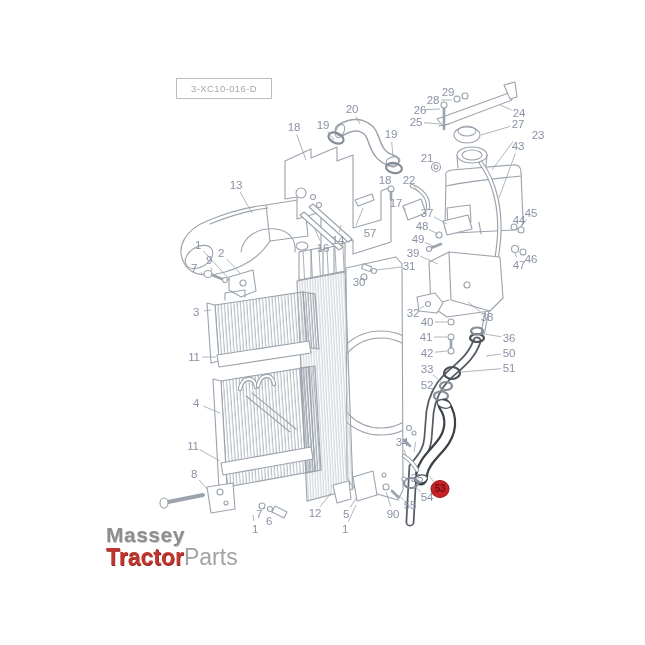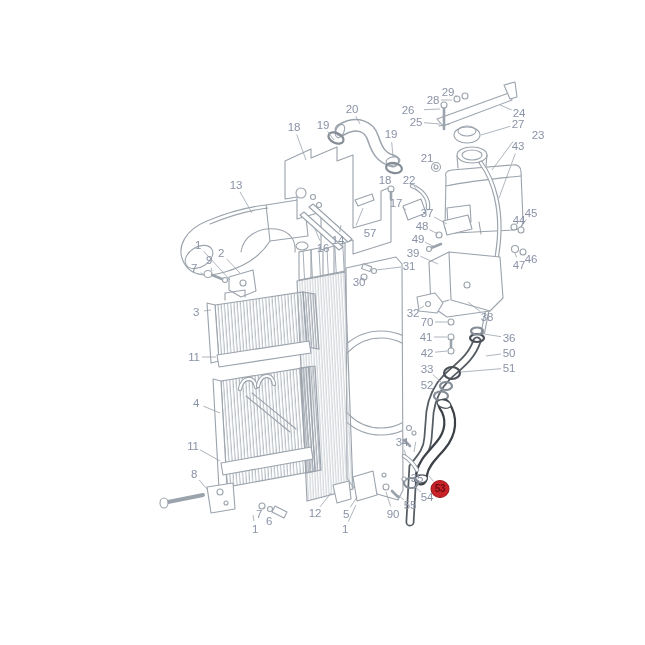--- a/index.html
+++ b/index.html
@@ -294,21 +294,21 @@
       <line x1="253.9" y1="521.1" x2="253" y2="515" stroke="#9ba3ac" stroke-width="0.8"></line>
     </svg>
 
   <div id="callout-layer">
       <span class="callout" style="left: 294px; top: 127px;">18</span>
       <span class="callout" style="left: 323px; top: 125px;">19</span>
       <span class="callout" style="left: 352px; top: 109px;">20</span>
       <span class="callout" style="left: 391px; top: 134px;">19</span>
       <span class="callout" style="left: 448px; top: 92px;">29</span>
       <span class="callout" style="left: 433px; top: 100px;">28</span>
-      <span class="callout" style="left: 408px; top: 110px;">26</span>
+      <span class="callout" style="left: 420px; top: 110px;">26</span>
       <span class="callout" style="left: 416px; top: 122px;">25</span>
       <span class="callout" style="left: 519px; top: 113px;">24</span>
       <span class="callout" style="left: 518px; top: 124px;">27</span>
       <span class="callout" style="left: 518px; top: 135px; margin-left: 20px;">23</span>
       <span class="callout" style="left: 518px; top: 146px;">43</span>
       <span class="callout" style="left: 427px; top: 158px;">21</span>
       <span class="callout" style="left: 409px; top: 180px;">22</span>
       <span class="callout" style="left: 385px; top: 180px;">18</span>
       <span class="callout" style="left: 396px; top: 203px;">17</span>
       <span class="callout" style="left: 236px; top: 185px;">13</span>
@@ -329,21 +329,21 @@
       <span class="callout" style="left: 418px; top: 239px;">49</span>
       <span class="callout" style="left: 413px; top: 253px;">39</span>
       <span class="callout" style="left: 409px; top: 266px;">31</span>
       <span class="callout" style="left: 359px; top: 282px;">30</span>
       <span class="callout" style="left: 531px; top: 213px;">45</span>
       <span class="callout" style="left: 519px; top: 220px;">44</span>
       <span class="callout" style="left: 531px; top: 259px;">46</span>
       <span class="callout" style="left: 519px; top: 265px;">47</span>
       <span class="callout" style="left: 487px; top: 317px;">38</span>
       <span class="callout" style="left: 413px; top: 313px;">32</span>
-      <span class="callout" style="left: 427px; top: 322px;">70</span>
+      <span class="callout" style="left: 427px; top: 322px;">40</span>
       <span class="callout" style="left: 426px; top: 337px;">41</span>
       <span class="callout" style="left: 427px; top: 353px;">42</span>
       <span class="callout" style="left: 509px; top: 338px;">36</span>
       <span class="callout" style="left: 509px; top: 353px;">50</span>
       <span class="callout" style="left: 509px; top: 368px;">51</span>
       <span class="callout" style="left: 427px; top: 369px;">33</span>
       <span class="callout" style="left: 427px; top: 385px;">52</span>
       <span class="callout" style="left: 417px; top: 450px; margin-top: 28px;">35</span>
       <span class="callout" style="left: 402px; top: 442px;">34</span>
       <span class="callout hl" style="left: 440px; top: 489px;">53</span>
@@ -351,15 +351,22 @@
       <span class="callout" style="left: 410px; top: 505px;">55</span>
       <span class="callout" style="left: 393px; top: 514px;">90</span>
       <span class="callout" style="left: 315px; top: 513px;">12</span>
       <span class="callout" style="left: 346px; top: 514px;">5</span>
       <span class="callout" style="left: 345px; top: 529px;">1</span>
       <span class="callout" style="left: 259px; top: 514px;">7</span>
       <span class="callout" style="left: 269px; top: 521px;">6</span>
       <span class="callout" style="left: 255px; top: 529px;">1</span>
     </div>
 
-
+  <div class="code-box">3-XC10-016-D</div>
+
+  <div class="logo">
+    <div class="logo-massey">Massey</div>
+    <div class="logo-line2">
+      <span class="logo-tractor">Tractor</span><span class="logo-parts">Parts</span>
+    </div>
+  </div>
 
 </div>
 
 </body></html>

